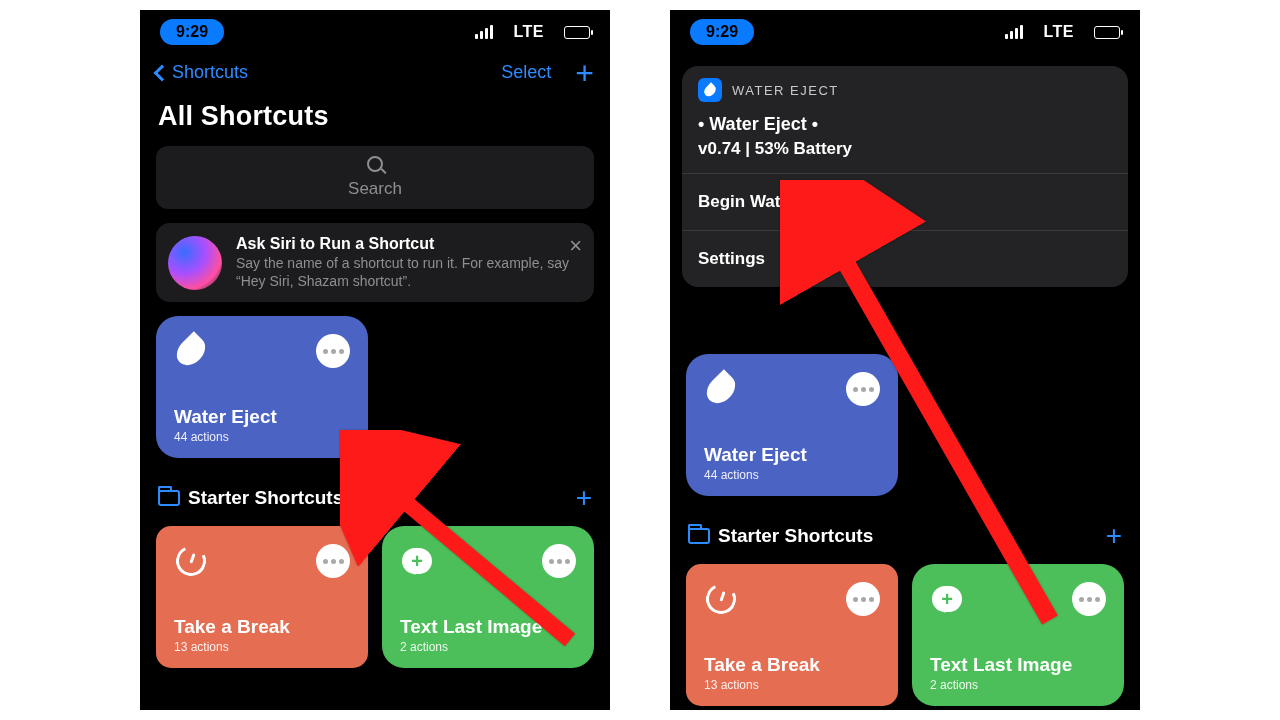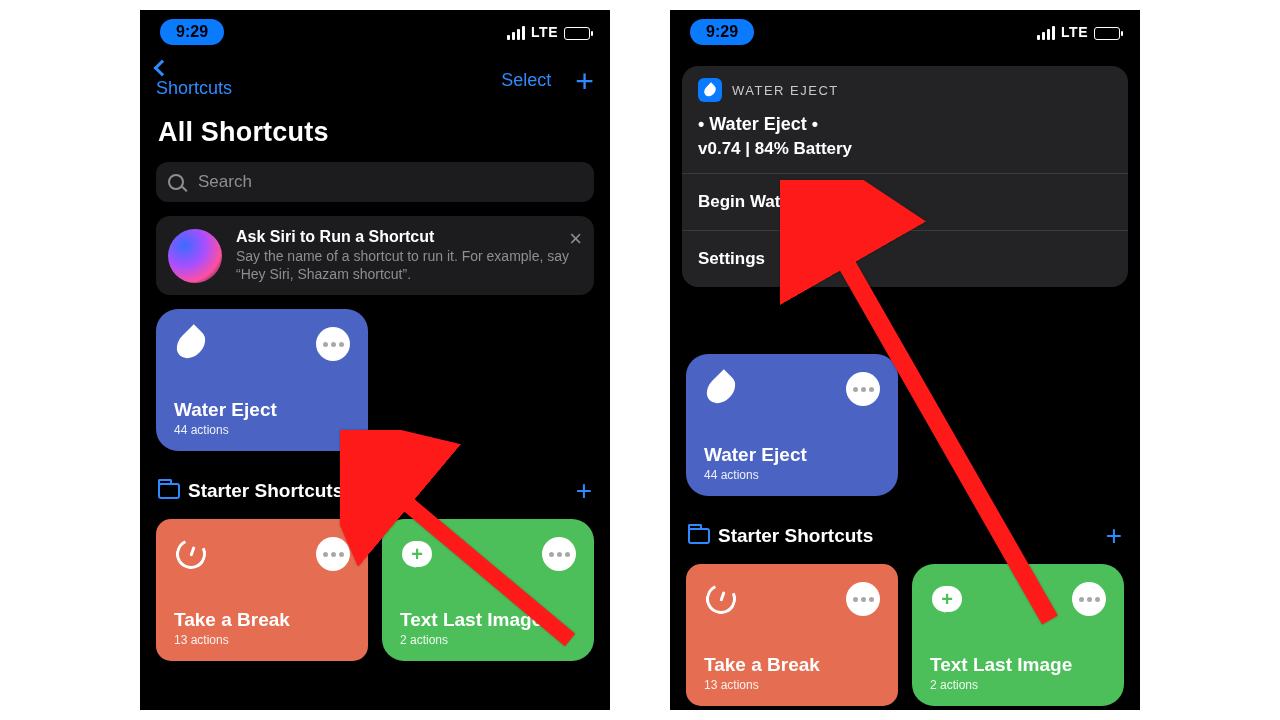--- a/index.html
+++ b/index.html
@@ -1,33 +1,33 @@
 <!DOCTYPE html>
 <html><head>
 <meta charset="utf-8">
 <style>
   * { box-sizing: border-box; margin: 0; padding: 0; font-family: -apple-system, "SF Pro Text", "Helvetica Neue", Arial, sans-serif; }
   body { background: #fff; width: 1280px; height: 720px; display: flex; justify-content: center; gap: 60px; padding-top: 10px; }
   .phone { width: 470px; height: 700px; background: #000; position: relative; overflow: hidden; }
   .status-bar { display: flex; justify-content: space-between; align-items: center; height: 44px; padding: 0 20px; color: #fff; font-weight: 600; }
   .time-pill { background: #0a7bff; color: #000000; border-radius: 18px; padding: 4px 16px; font-size: 16px; font-weight: 600; }
-  .status-right { display: flex; align-items: flex-end; gap: 6px; font-size: 14px; letter-spacing: .5px; }
+  .status-right { display: flex; align-items: center; gap: 20px; font-size: 16px; letter-spacing: .5px; }
   .bars { display: inline-flex; align-items: flex-end; gap: 2px; }
   .bars span { width: 3px; background: #fff; border-radius: 1px; }
   .bars span:nth-child(1){height:5px}.bars span:nth-child(2){height:8px}.bars span:nth-child(3){height:11px}.bars span:nth-child(4){height:14px}
   .battery { width: 26px; height: 13px; border: 1.5px solid #fff; border-radius: 3px; position: relative; }
   .battery::after{content:"";position:absolute;right:-4px;top:3px;width:2px;height:5px;background:#fff;border-radius:1px;}
   .battery-level{background:#fff;height:100%;width:55%;border-radius:1px;}
   .nav-row { display: flex; justify-content: space-between; align-items: center; padding: 8px 16px; color: #2e8bff; font-size: 18px; }
-  .nav-left { display: flex; gap: 4px; flex-direction: column; }
+  .nav-left { display: flex; align-items: center; gap: 4px; }
   .nav-right { display: flex; align-items: center; gap: 24px; }
   .chev-left { display:inline-block; width:12px; height:12px; border-left:3px solid #2e8bff; border-bottom:3px solid #2e8bff; transform: rotate(45deg); }
   .plus { font-size: 32px; font-weight: 300; line-height: 0; }
   .title-big { color: #fff; font-weight: 800; font-size: 27px; padding: 10px 18px 14px; letter-spacing:.2px; }
-  .search { margin: 0 16px; background: #1c1c1e; border-radius: 12px; color: #8e8e93; display:flex; align-items:center; gap:14px; padding: 10px 12px; font-size:17px; }
+  .search { margin: 0 16px; background: #1c1c1e; border-radius: 12px; color: #8e8e93; display:flex; align-items:center; gap:7px; padding: 10px 12px; font-size:17px;flex-direction:column; }
   .search-icon { width:16px;height:16px;border:2px solid #8e8e93;border-radius:50%;position:relative; }
   .search-icon::after{content:"";position:absolute;width:7px;height:2px;background:#8e8e93;transform:rotate(45deg);left:11px;top:12px;border-radius:1px;}
   .siri-card { margin: 14px 16px; background: #1c1c1e; border-radius: 14px; display:flex; align-items:center; gap:14px; padding: 12px; position:relative; }
   .siri-orb { width:54px;height:54px;border-radius:50%; background: radial-gradient(circle at 30% 30%, #3a6cff, #a84fff 40%, #ff4fa1 70%, #1a1a2a 95%); flex:none; }
   .siri-text h4 { color:#fff; font-size:16px; font-weight:600; margin-bottom:2px; }
   .siri-text p { color:#8e8e93; font-size:14px; line-height:1.25; }
   .close-x { position:absolute; top:10px; right:12px; color:#8e8e93; font-size:22px; }
   .content-pad { padding: 0 16px; }
   .shortcut-grid { display:grid; grid-template-columns: 1fr 1fr; gap: 14px; margin-top: 12px; }
   .shortcut-tile { border-radius: 22px; padding: 18px 18px 14px; position:relative; color:#fff; }
@@ -247,21 +247,21 @@
   </div>
 
   <div class="sheet">
     <div class="sheet-header">
       <span class="sheet-app-icon">
           <span class="mini-drop"></span>
         </span>
       <span>WATER EJECT</span>
     </div>
     <div class="sheet-title">• Water Eject •</div>
-    <div class="sheet-sub">v0.74 | 84% Battery</div>
+    <div class="sheet-sub">v0.74 | 53% Battery</div>
     <div class="sheet-item">Begin Water Ejection</div>
     <div class="sheet-item">Settings</div>
   </div>
 
   <div class="arrow" style="left:110px; top:170px;">
     <svg width="320" height="480">
         <defs>
           <marker id="ah2" markerWidth="12" markerHeight="12" refX="2" refY="5" orient="auto">
             <polygon points="0,0 10,5 0,10" fill="#ff1a1a"></polygon>
           </marker>

